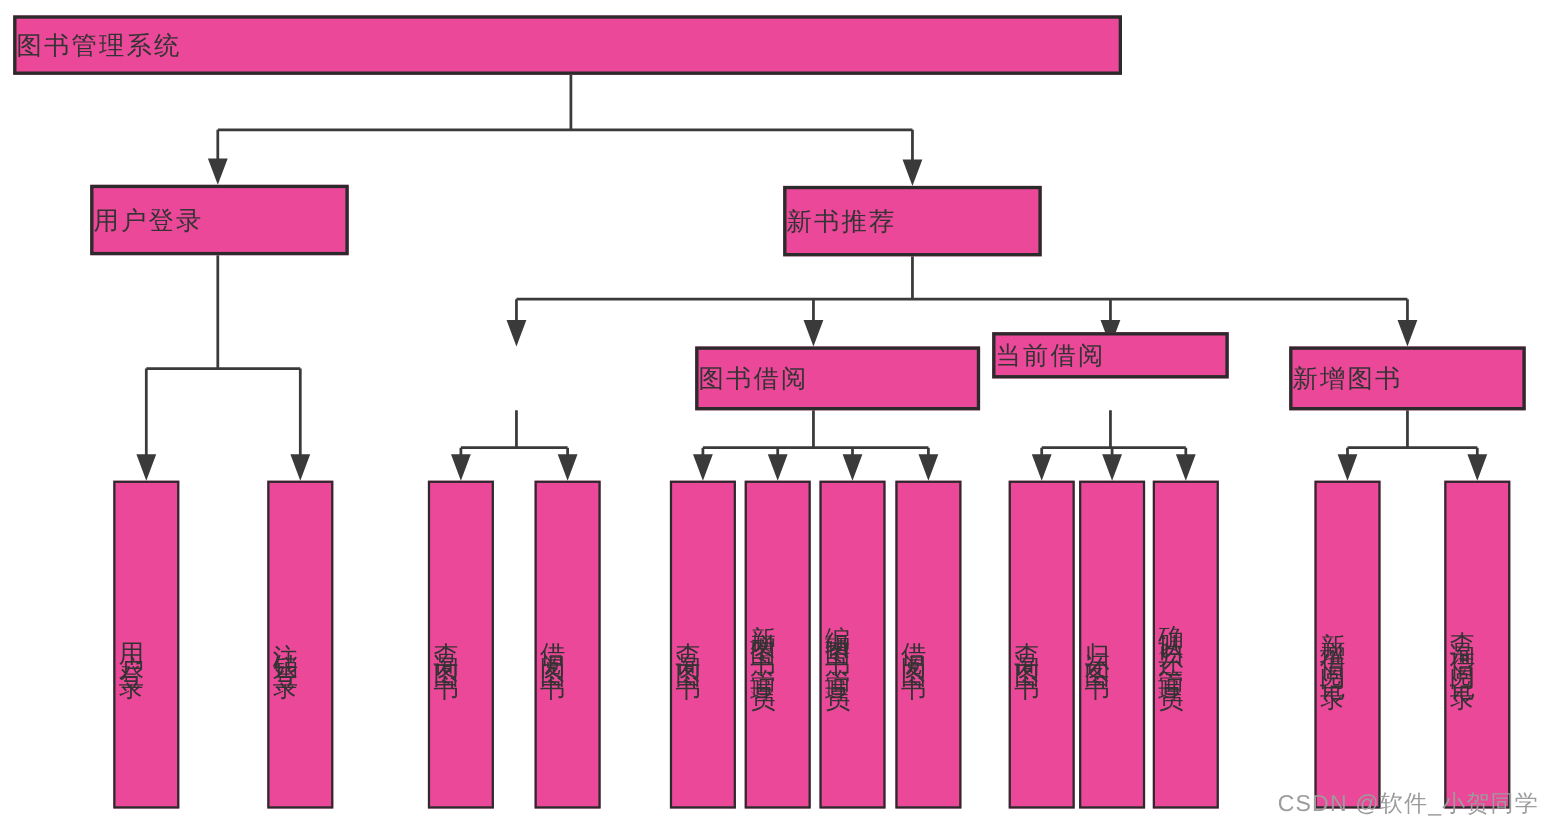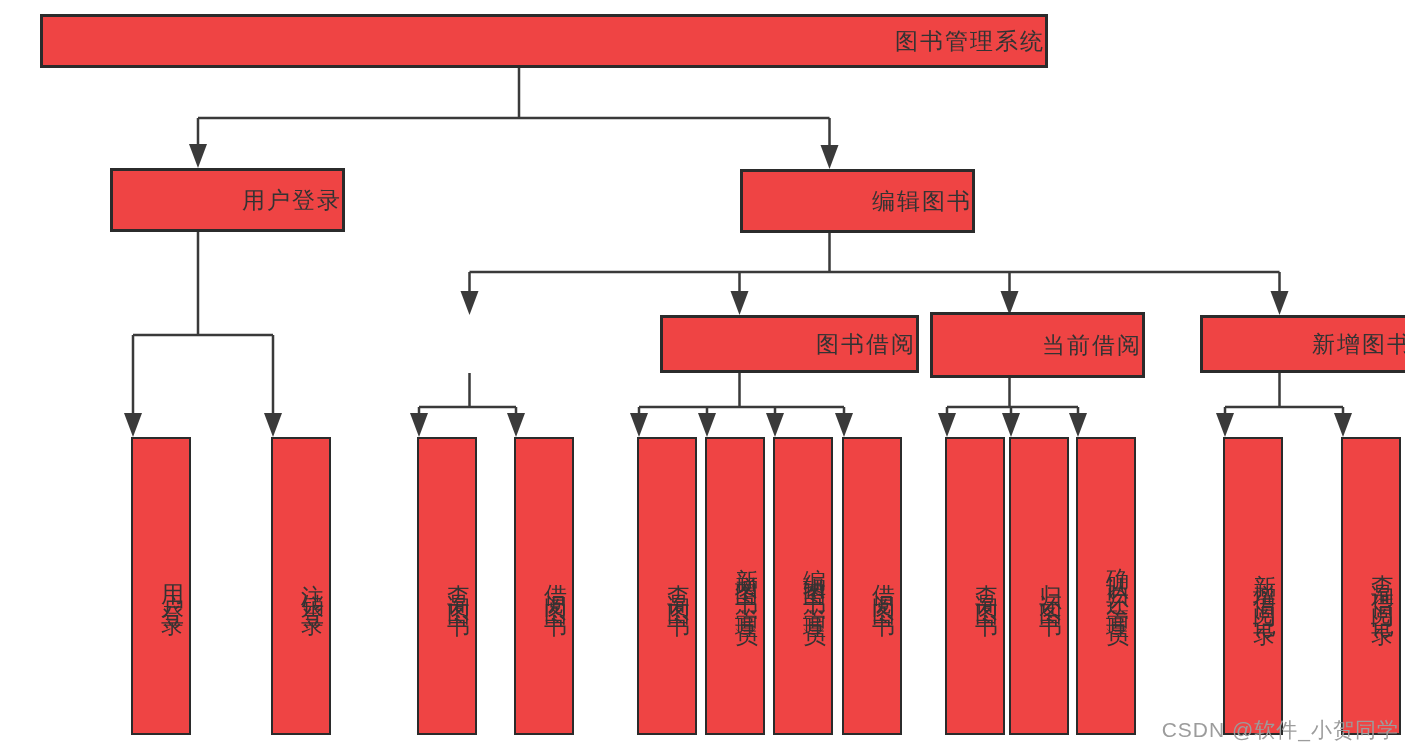--- a/index.html
+++ b/index.html
@@ -17,28 +17,27 @@
   }
   .connectors {
     position: absolute;
     left: 0;
     top: 0;
     pointer-events: none;
   }
   .box {
     position: absolute;
     box-sizing: border-box;
-    background: #ef4444;
+    background: #ec4899;
     border: 2px solid #2b2b2b;
     display: flex;
     align-items: center;
-    justify-content: flex-end;
+    justify-content: flex-start;
     color: #333333;
     z-index: 2;
-    margin-left: 28px;
   }
   .hbox {
     border-width: 3px;
     font-size: 23px;
     letter-spacing: 2px;
   }
   .root-box {
     font-size: 23px;
     letter-spacing: 2px;
   }
@@ -133,27 +132,27 @@
   </svg>
 
   <div class="box hbox root-box" style="left:12px; top:14px; width:1008px; height:54px;">
     <span>图书管理系统</span>
   </div>
 
   <div class="box hbox" style="left:82px; top:168px; width:235px; height:64px;">
     <span>用户登录</span>
   </div>
   <div class="box hbox" style="left:712px; top:169px; width:235px; height:64px;">
-    <span>编辑图书</span>
+    <span>新书推荐</span>
   </div>
 
   <div class="box hbox" style="left:632px; top:315px; width:259px; height:58px;">
     <span>图书借阅</span>
   </div>
-  <div class="box hbox" style="left:902px; top:312px; width:215px; height:66px;padding-left:25px;">
+  <div class="box hbox" style="left:902px; top:302px; width:215px; height:42px;">
     <span>当前借阅</span>
   </div>
   <div class="box hbox" style="left:1172px; top:315px; width:215px; height:58px;">
     <span>新增图书</span>
   </div>
 
   <div class="box vbox" style="left:103px;">
     <span class="vtext">用户登录</span>
   </div>
   <div class="box vbox" style="left:243px;">

